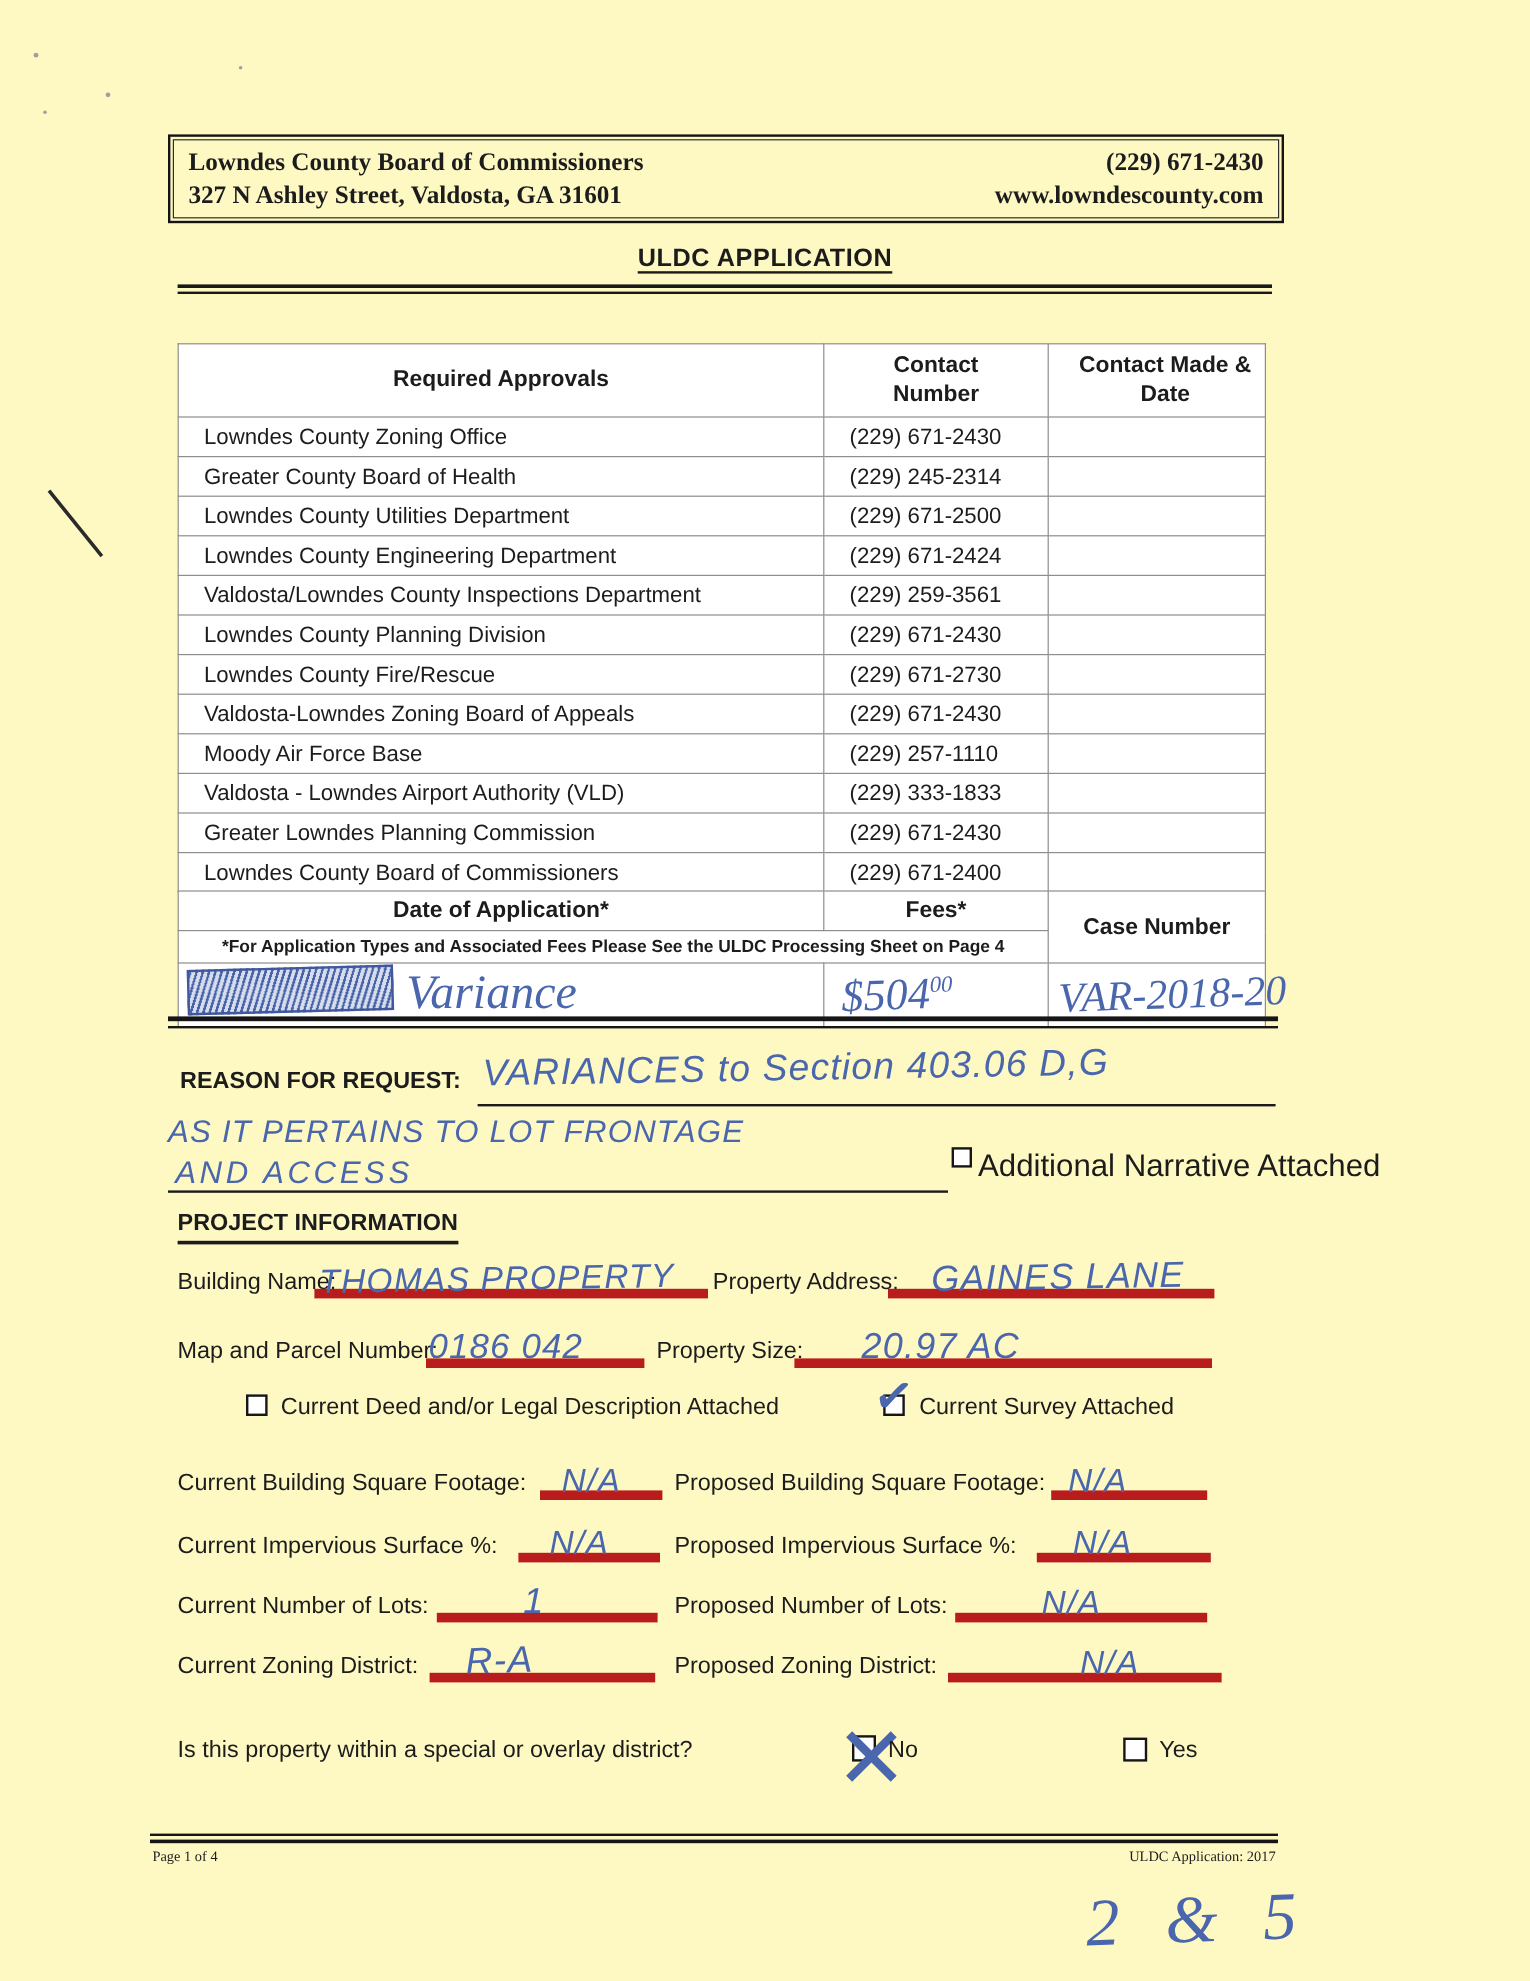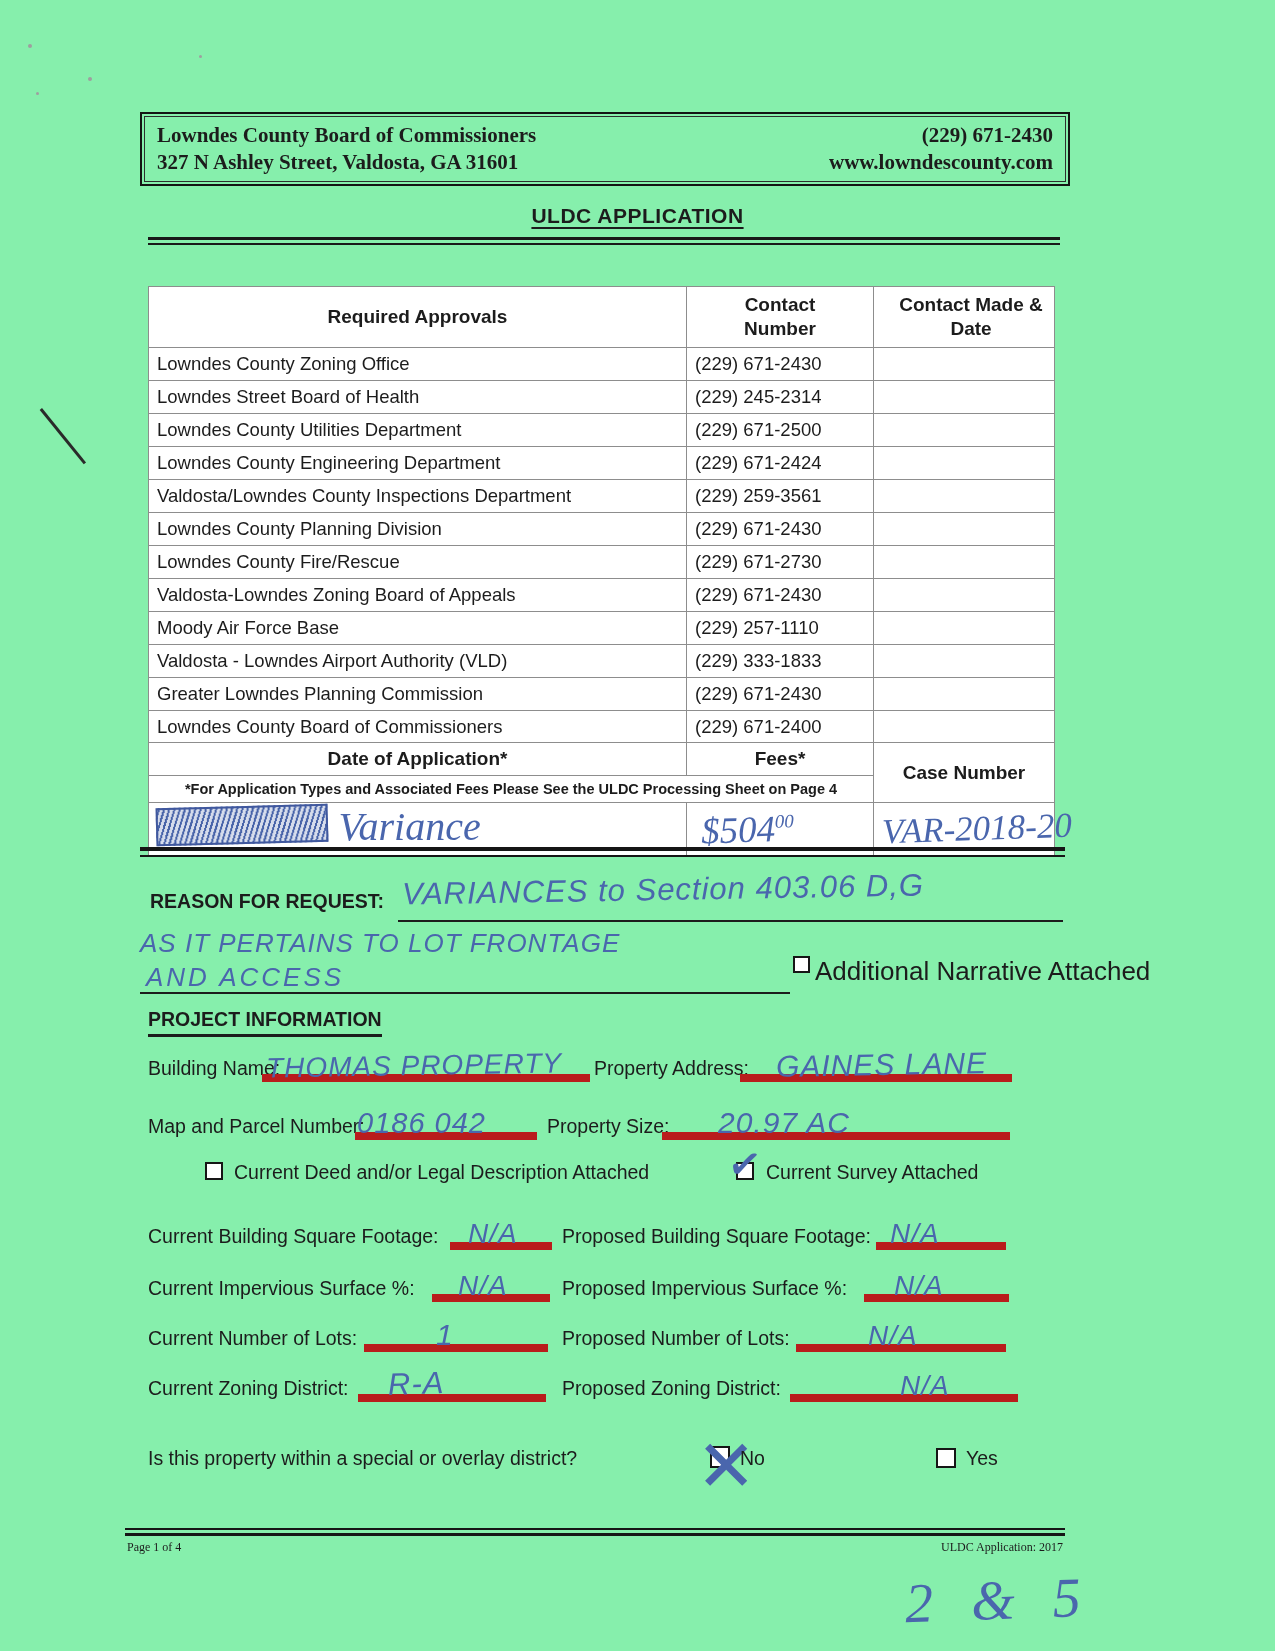--- a/index.html
+++ b/index.html
@@ -1,16 +1,16 @@
 <!DOCTYPE html>
 <html><head>
 <meta charset="utf-8">
 <style>
   html,body{margin:0;padding:0;background:#ffffff;}
-  .page{position:relative;width:1275px;height:1651px;background:#86efac;
+  .page{position:relative;width:1275px;height:1651px;background:#fef9c3;
         font-family:"Liberation Sans",sans-serif;color:#1c1c1c;overflow:hidden;}
   .abs{position:absolute;}
 
   
   .speck{position:absolute;width:4px;height:4px;border-radius:50%;background:#9f9f9f;}
   .penmark{position:absolute;width:70px;height:0;border-top:3px solid #2a2a2a;
            transform:rotate(51deg);transform-origin:left top;}
 
   
   .hdrbox{position:absolute;left:140px;top:112px;width:930px;height:74px;
@@ -30,21 +30,21 @@
           border-top:4px solid #161616;border-bottom:2px solid #161616;}
   .rule-bottom{position:absolute;left:125px;top:1528px;width:940px;height:3px;
           border-top:2px solid #161616;border-bottom:3px solid #161616;}
 
   
   table.sheet{position:absolute;border-collapse:collapse;table-layout:fixed;background:#fff;}
   table.approvals{left:148px;top:286px;width:906px;}
   table.sheet th,table.sheet td{border:1px solid #8d8d8d;}
   table.approvals thead th{font-size:19px;font-weight:bold;height:58px;vertical-align:middle;text-align:center;}
   .th-wrap{display:block;margin:0 auto;line-height:1.25;}
-  table.approvals tbody td{font-size:18.5px;height:32px;vertical-align:middle;padding:0 0 0 8px;}
+  table.approvals tbody td{font-size:18.5px;height:32px;vertical-align:middle;padding:0 0 0 21px;}
 
   
   table.apptype{left:148px;top:742px;width:906px;}
   table.apptype td{vertical-align:middle;}
   .cell-head{font-size:19px;font-weight:bold;text-align:center;height:30px;}
   .cell-foot{font-size:14.5px;font-weight:bold;text-align:center;height:24px;}
   .cell-hand{height:44px;position:relative;overflow:visible;}
 
   
   .hand{font-family:"Liberation Serif",serif;font-style:italic;color:#4a66ad;}
@@ -112,21 +112,21 @@
           </th>
       </tr>
     </thead>
     <tbody>
       <tr>
           <td>Lowndes County Zoning Office</td>
           <td>(229) 671-2430</td>
           <td></td>
         </tr>
       <tr>
-          <td>Lowndes Street Board of Health</td>
+          <td>Greater County Board of Health</td>
           <td>(229) 245-2314</td>
           <td></td>
         </tr>
       <tr>
           <td>Lowndes County Utilities Department</td>
           <td>(229) 671-2500</td>
           <td></td>
         </tr>
       <tr>
           <td>Lowndes County Engineering Department</td>

